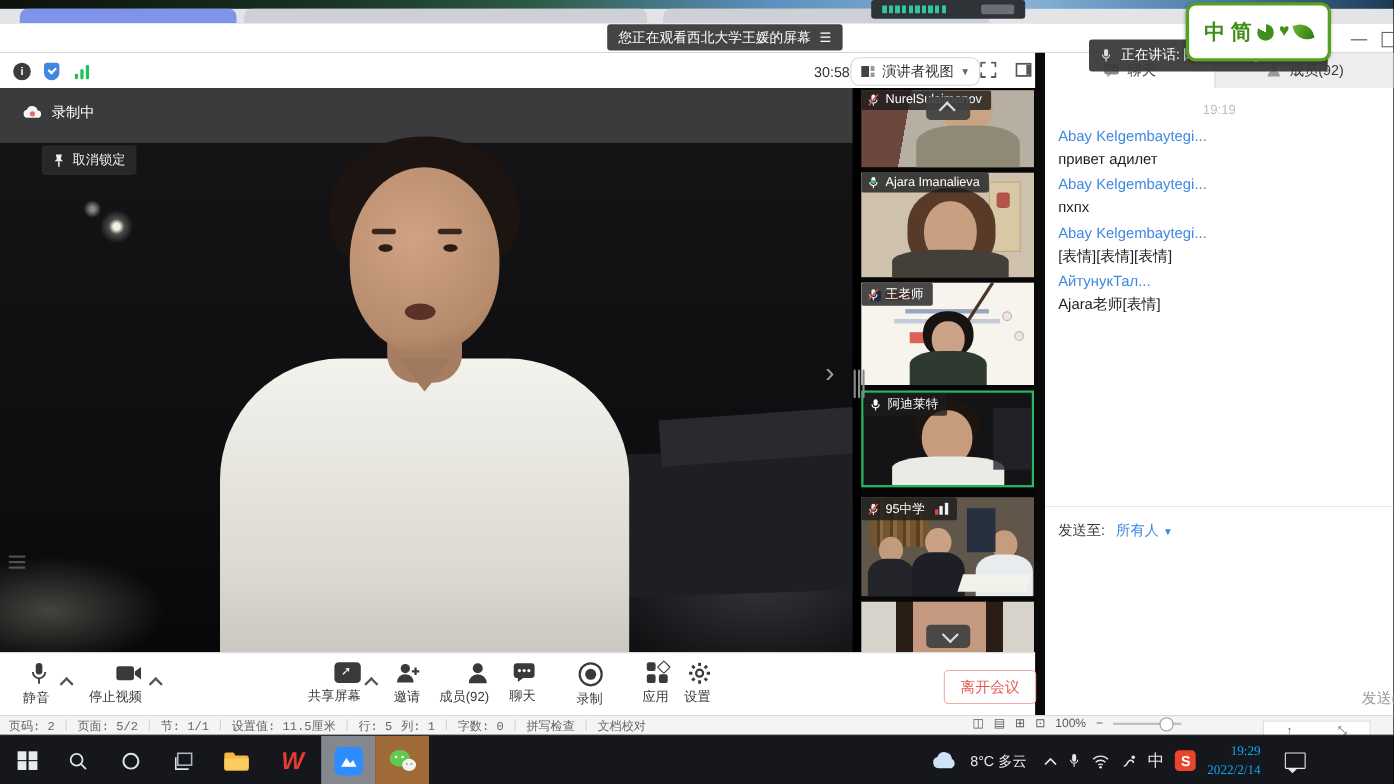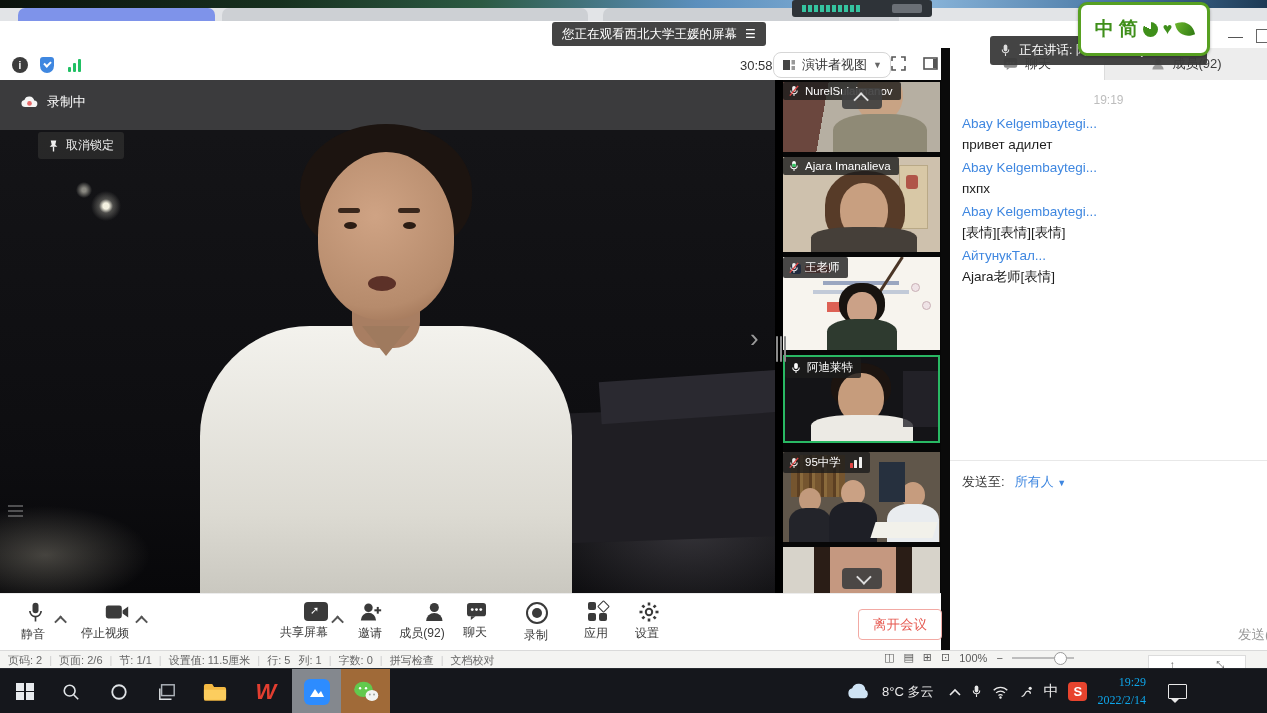--- a/index.html
+++ b/index.html
@@ -115,21 +115,21 @@
   .sharebox::after{content:"➚";color:#fff;font-size:11px;position:absolute;left:6px;top:2px;}
   .recordico{width:18px;height:18px;border:2px solid #3a3a3a;border-radius:50%;
     display:flex;align-items:center;justify-content:center;}
   .recordico i{width:10px;height:10px;background:#3a3a3a;border-radius:50%;}
   .appsico{position:relative;width:20px;height:20px;}
   .appsico i{position:absolute;width:8px;height:8px;background:#3a3a3a;border-radius:2px;}
   .appsico .d{background:#fff;border:1.6px solid #3a3a3a;width:7px;height:7px;
     transform:rotate(45deg);border-radius:1px;}
   
   .statusstrip{left:0;top:650px;width:1267px;height:18px;background:#f4f4f2;border-top:1px solid #dadada;
-    display:flex;align-items:center;font-size:11px;color:#666;}
+    display:flex;align-items:center;font-size:11px;color:#666;font-family:Liberation Mono, monospace;}
   .statusstrip .sep{color:#cfcfcf;margin:0 7px;}
   .s-icons{position:absolute;left:884px;top:651px;display:flex;gap:9px;color:#5a5a5a;font-size:11px;align-items:center;}
   .zoomtrack{width:62px;height:2px;background:#bdbdbd;position:relative;}
   .zoomtrack i{position:absolute;left:42px;top:-5px;width:11px;height:11px;border:1px solid #9a9a9a;
     border-radius:50%;background:#fff;}
   .floatbox{left:1148px;top:655px;width:96px;height:17px;background:#fff;border:1px solid #dcdcdc;
     display:flex;align-items:center;justify-content:space-around;color:#555;font-size:10px;z-index:6;}
   
   .taskbar{left:0;top:668px;width:1267px;height:45px;background:#15171c;border-top:1px solid #272a30;
     display:block;z-index:10;}
@@ -489,21 +489,21 @@
     </div>
     <div class="tbtn" style="left:596px;">
       <div class="appsico">
         <i style="left:0;top:0;"></i>
           <i style="left:0;top:11px;"></i>
           <i style="left:11px;top:11px;"></i>
         <i class="d" style="left:11px;top:0;"></i>
       </div>
       <span class="lbl">应用</span>
     </div>
-    <div class="tbtn" style="left:647px;">
+    <div class="tbtn" style="left:634px;">
       <svg width="20" height="20" viewBox="0 0 20 20">
         <circle cx="10" cy="10" r="3.2" fill="none" stroke="#3a3a3a" stroke-width="2"></circle>
         <g stroke="#3a3a3a" stroke-width="2.6">
           <line x1="10" y1="0.5" x2="10" y2="3.5"></line>
             <line x1="10" y1="16.5" x2="10" y2="19.5"></line>
           <line x1="0.5" y1="10" x2="3.5" y2="10"></line>
             <line x1="16.5" y1="10" x2="19.5" y2="10"></line>
           <line x1="3.3" y1="3.3" x2="5.4" y2="5.4"></line>
             <line x1="14.6" y1="14.6" x2="16.7" y2="16.7"></line>
           <line x1="3.3" y1="16.7" x2="5.4" y2="14.6"></line>
@@ -511,21 +511,21 @@
         </g>
       </svg>
       <span class="lbl">设置</span>
     </div>
     <div class="leavebtn">离开会议</div>
   </div>
 
   <div class="abs statusstrip">
     <span style="margin-left:8px;">页码: 2</span>
       <span class="sep">|</span>
-    <span>页面: 2/6</span>
+    <span>页面: 5/2</span>
       <span class="sep">|</span>
     <span>节: 1/1</span>
       <span class="sep">|</span>
     <span>设置值: 11.5厘米</span>
       <span class="sep">|</span>
     <span>行: 5</span>
     <span style="margin-left:8px;">列: 1</span>
       <span class="sep">|</span>
     <span>字数: 0</span>
       <span class="sep">|</span>

